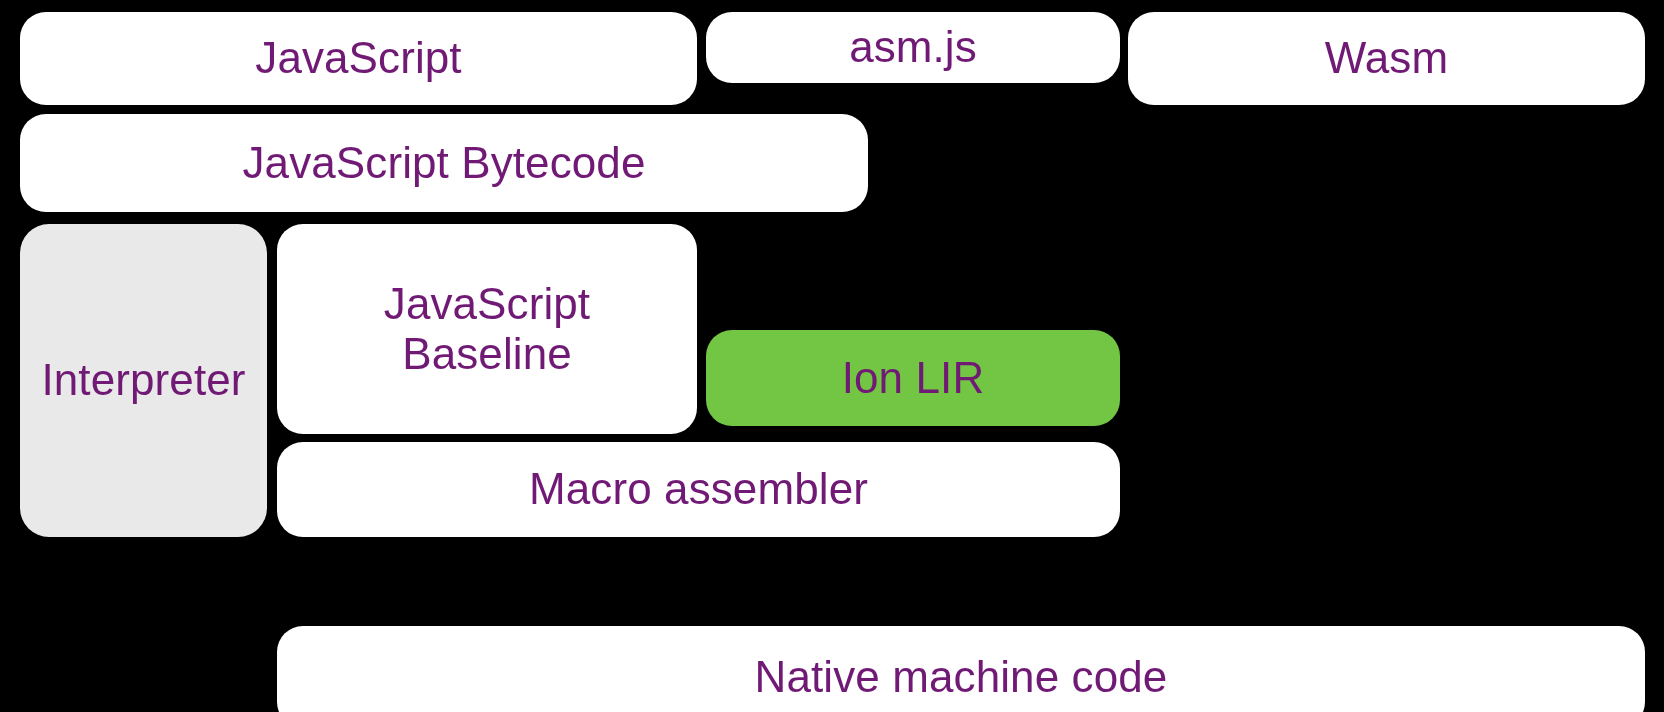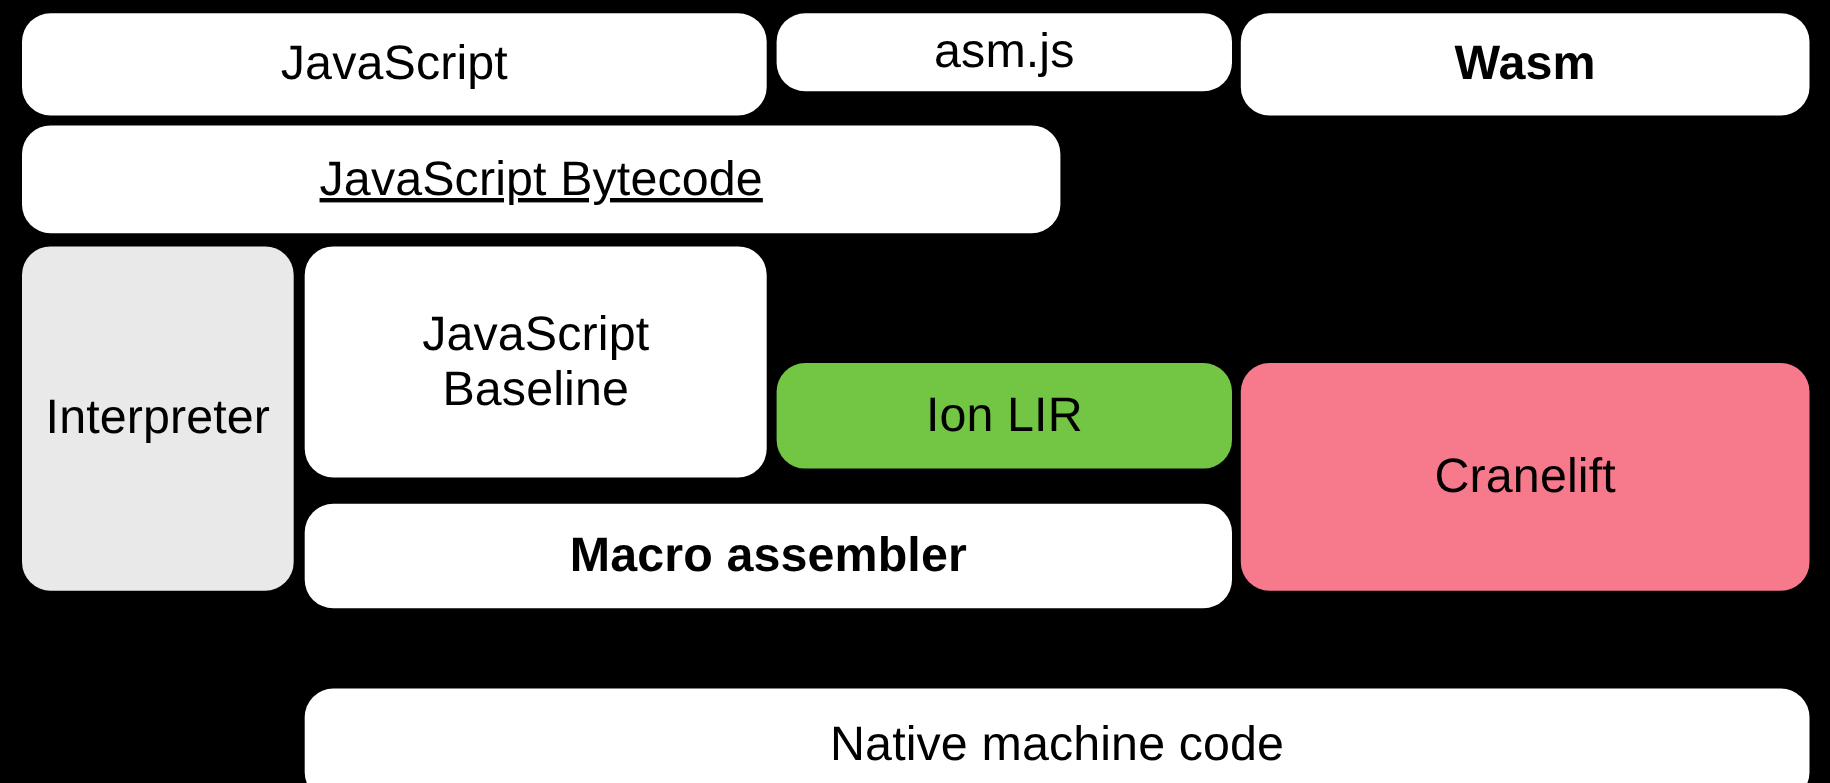--- a/index.html
+++ b/index.html
@@ -17,42 +17,41 @@
     background: #000000;
     overflow: hidden;
   }
   .node {
     position: absolute;
     display: flex;
     align-items: center;
     justify-content: center;
     text-align: center;
     border-radius: 26px;
-    color: #000000;
+    color: #701a75;
     font-size: 44px;
     line-height: 1.14;
     font-weight: 400;
     letter-spacing: 0.1px;
     box-sizing: border-box;
     padding: 14px 8px;
     white-space: pre-line;
   }
   .fill-white  { background: #FFFFFF; }
   .fill-gray   { background: #E9E9E9; }
   .fill-green  { background: #73C544; }
   .fill-pink   { background: #F6798C; }
 </style>
 </head>
 <body>
 
 <div id="stage" style="background: rgb(0, 0, 0);">
     <div class="node fill-white" style="left: 20px; top: 12px; width: 677px; height: 93px;">JavaScript</div>
     <div class="node fill-white" style="left: 706px; top: 12px; width: 414px; height: 71px;">asm.js</div>
-    <div class="node fill-white" style="left: 1128px; top: 12px; width: 517px; height: 93px; font-weight: bold;">Wasm</div>
-    <div class="node fill-white" style="left: 20px; top: 114px; width: 944px; height: 98px; text-decoration: underline;">JavaScript Bytecode</div>
-    <div class="node fill-gray" style="left: 20px; top: 224px; width: 247px; height: 313px;">Interpreter</div>
+    <div class="node fill-white" style="left: 1128px; top: 12px; width: 517px; height: 93px;">Wasm</div>
+    <div class="node fill-white" style="left: 20px; top: 114px; width: 848px; height: 98px;">JavaScript Bytecode</div>
+    <div class="node fill-gray" style="left: 20px; top: 224px; width: 247px; height: 313px; border-radius: 29px;">Interpreter</div>
     <div class="node fill-white" style="left: 277px; top: 224px; width: 420px; height: 210px;">JavaScript
 Baseline</div>
     <div class="node fill-green" style="left: 706px; top: 330px; width: 414px; height: 96px;">Ion LIR</div>
-    <div class="node fill-pink" style="left: 1128px; top: 330px; width: 517px; height: 207px;">Cranelift</div>
-    <div class="node fill-white" style="left: 277px; top: 458px; width: 843px; height: 95px; font-weight: bold;">Macro assembler</div>
+    <div class="node fill-white" style="left: 277px; top: 442px; width: 843px; height: 95px;">Macro assembler</div>
     <div class="node fill-white" style="left: 277px; top: 580px; width: 1368px; height: 102px; margin-top: 46px;">Native machine code</div>
   </div>
 
 </body></html>

